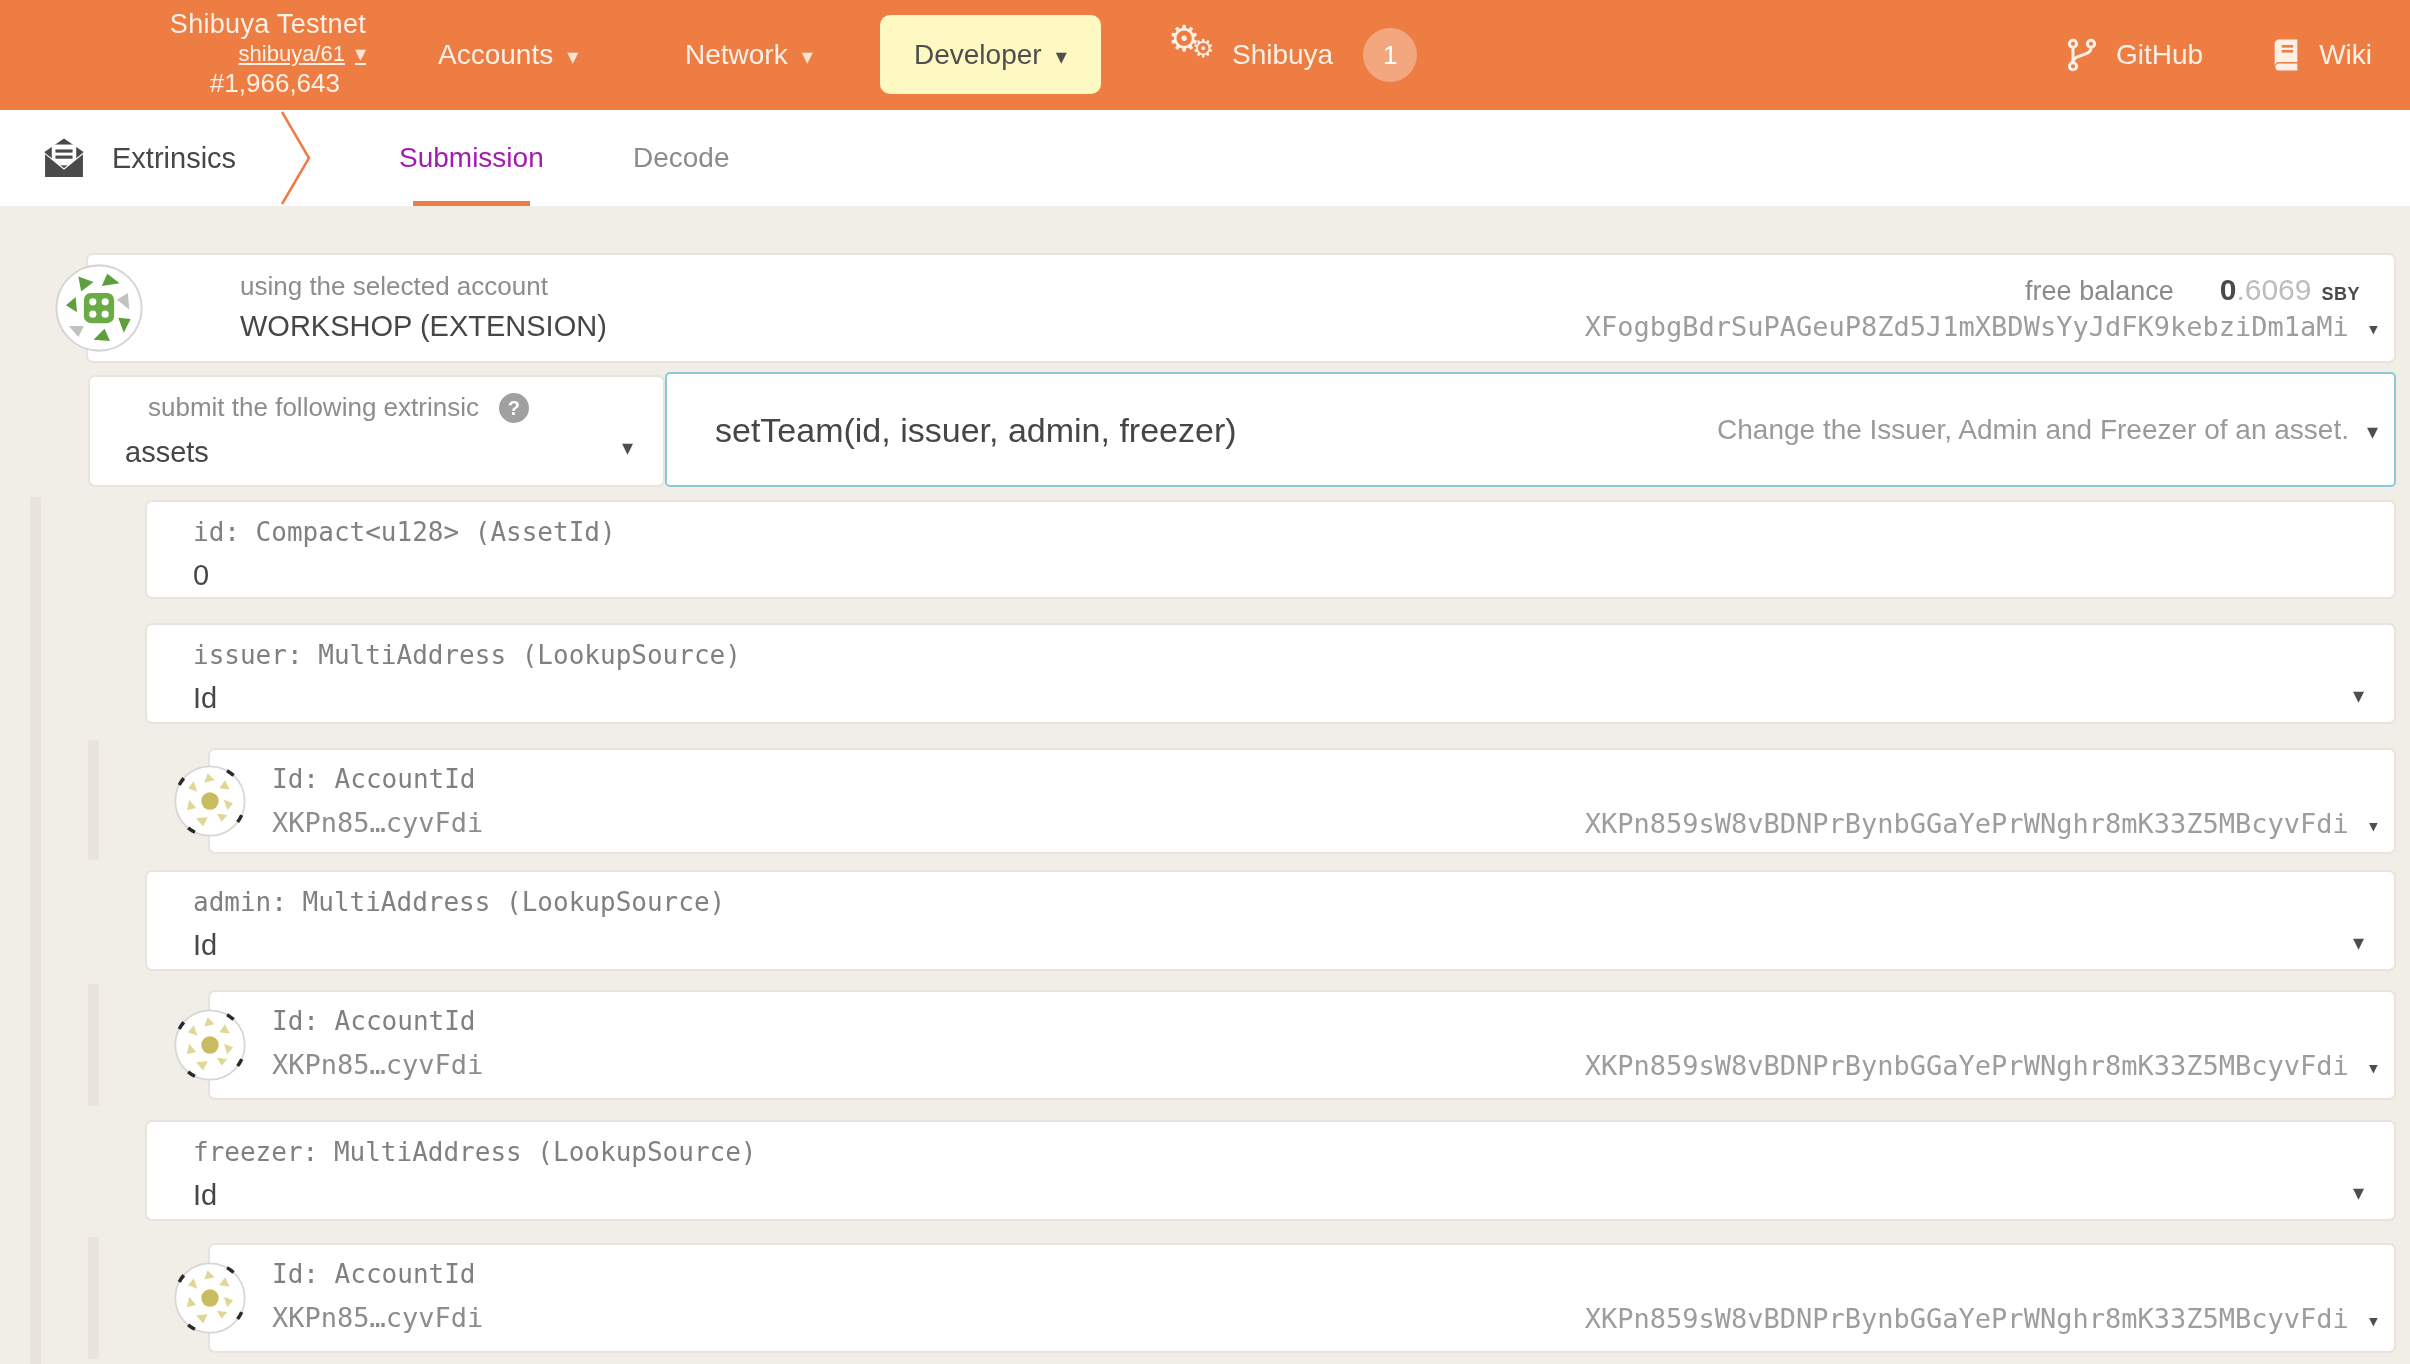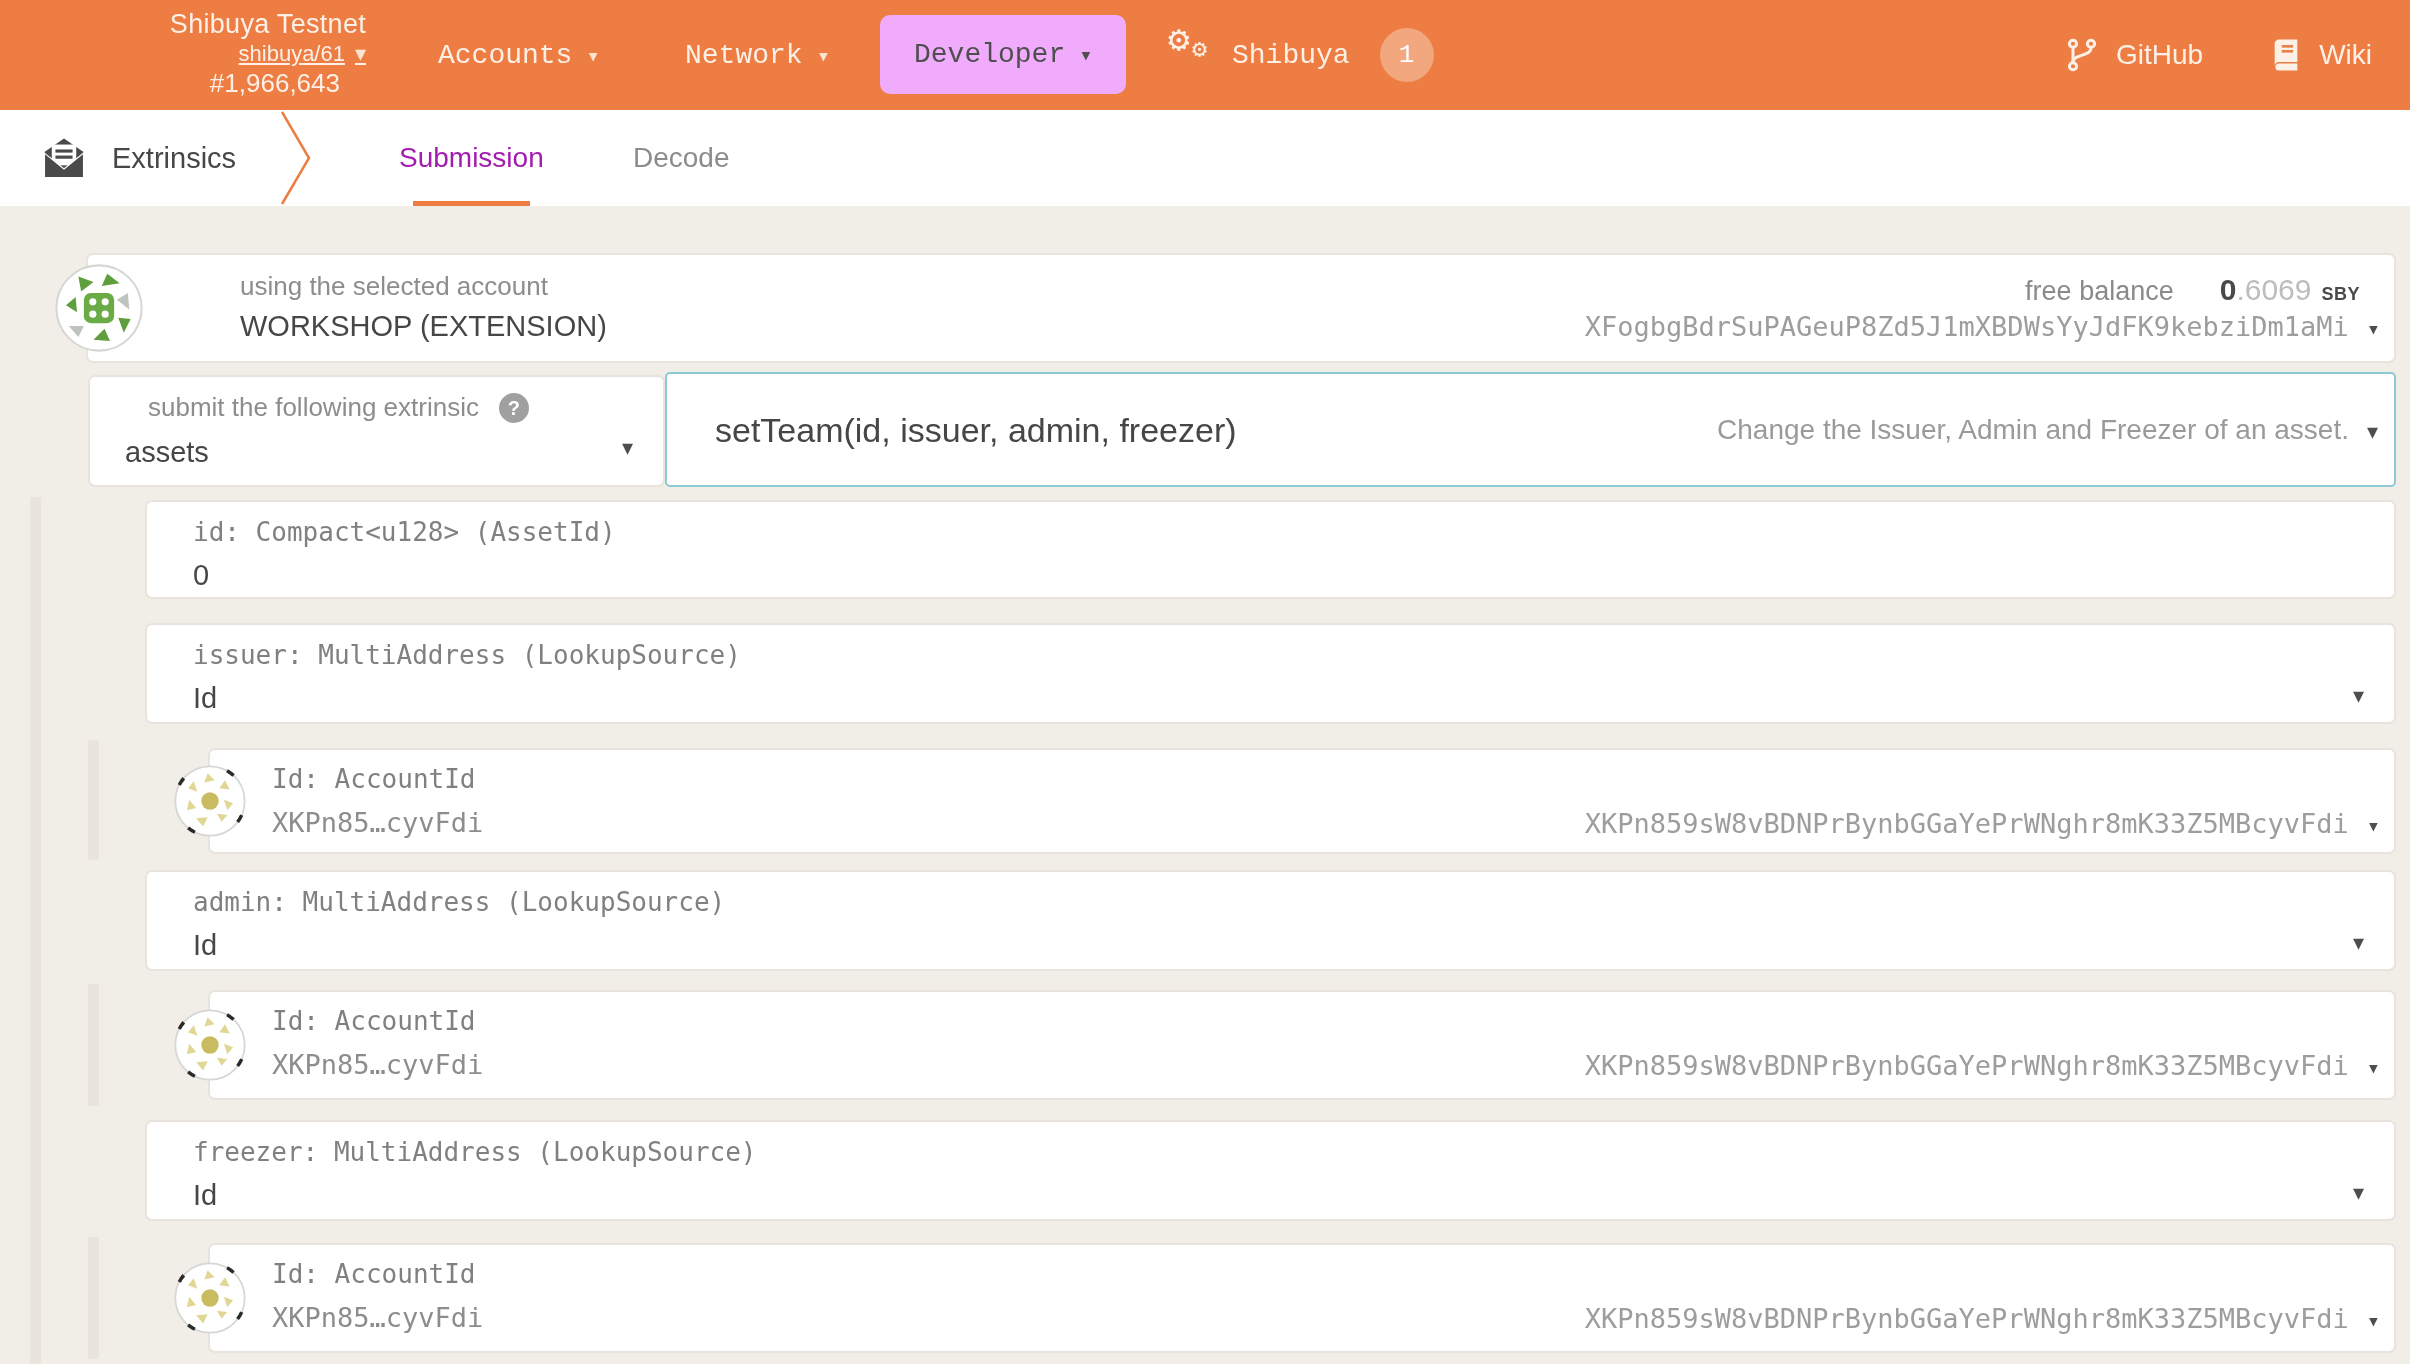--- a/index.html
+++ b/index.html
@@ -20,27 +20,27 @@
   .chain {
     position:absolute; left:128px; top:7px; width:238px; text-align:right;
     cursor:pointer;
   }
   .chain-name { font-size:27px; line-height:34px; font-weight:500; letter-spacing:.3px; }
   .chain-spec { font-size:22px; line-height:26px; display:flex; justify-content:flex-end; align-items:center; gap:10px;text-decoration:underline; }
   .chain-block { font-size:26px; line-height:32px; font-weight:500; padding-right:26px; }
 
   .nav-item {
     position:absolute; top:0; height:110px; display:flex; align-items:center; gap:14px;
-    font-size:28px; font-weight:500; color:#fdf0e7; cursor:pointer;font-family:Liberation Mono, monospace;
+    font-size:28px; font-weight:500; color:#fdf0e7; cursor:pointer;
   }
   .nav-accounts { left:438px; }
   .nav-network  { left:685px; }
   .nav-developer {
     left:880px; top:15px; height:79px; padding:0 34px;
-    background:#f0abfc; border-radius:10px; color:#4e4e4e;
+    background:#fef9c3; border-radius:10px; color:#4e4e4e;
   }
   .nav-settings { left:1168px; }
   .badge {
     width:54px; height:54px; border-radius:50%; background:#f3a77e; color:#fff;
     display:flex; align-items:center; justify-content:center; font-size:26px; margin-left:16px;
   }
   .gears { position:relative; width:50px; height:46px; }
   .gears::before { content:"⚙"; position:absolute; left:0; top:-14px; font-size:36px; color:#fdf0e7; }
   .gears::after  { content:"⚙"; position:absolute; left:24px; top:2px; font-size:25px; color:#fdf0e7; }
 

